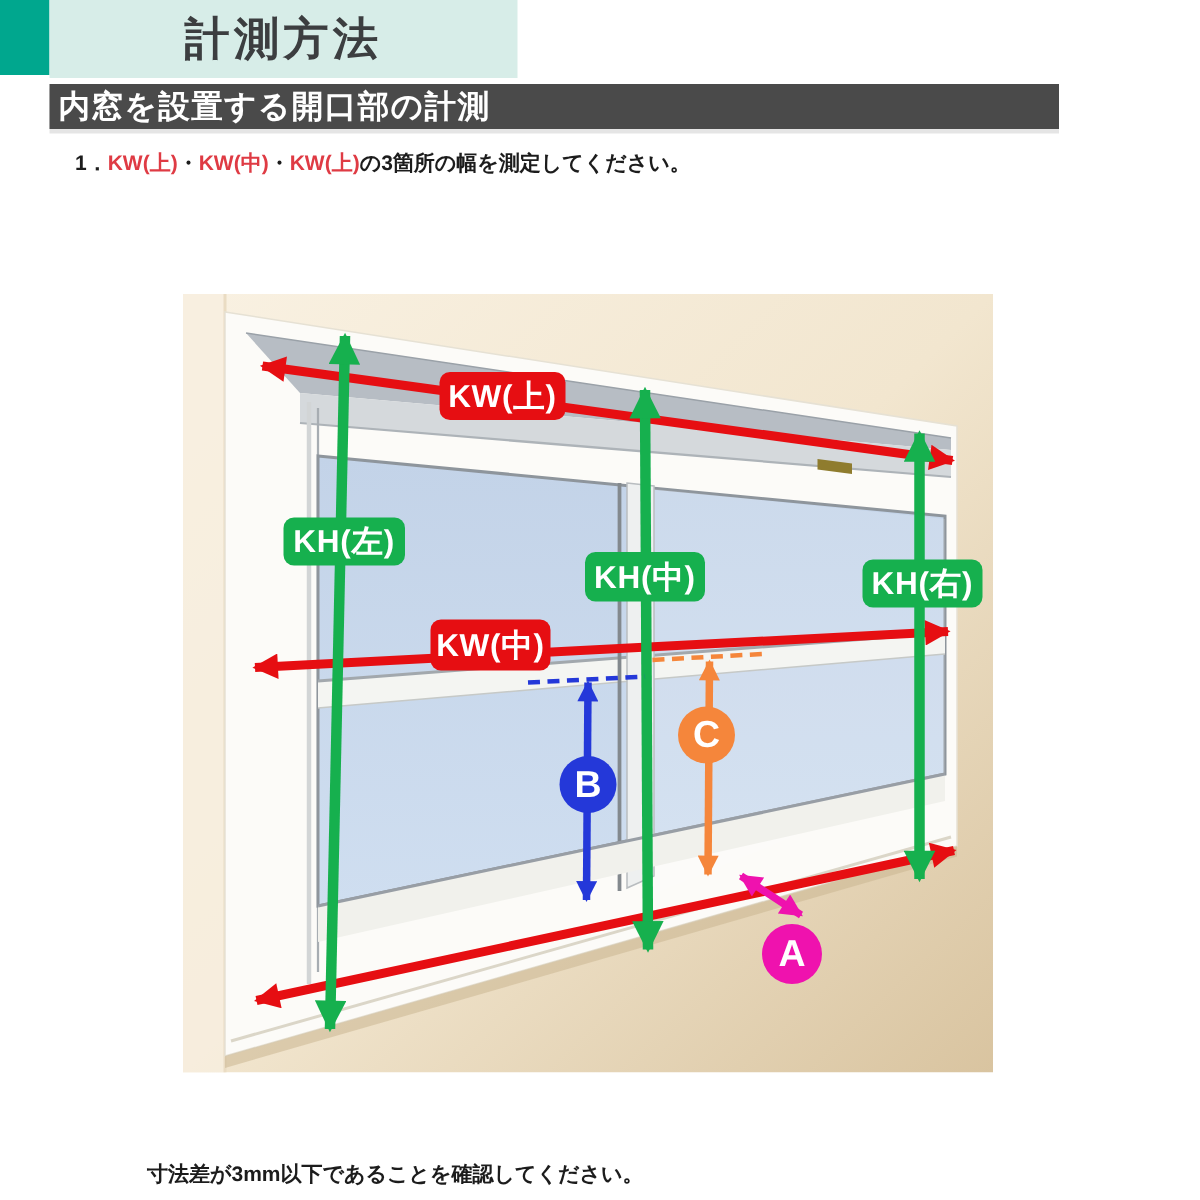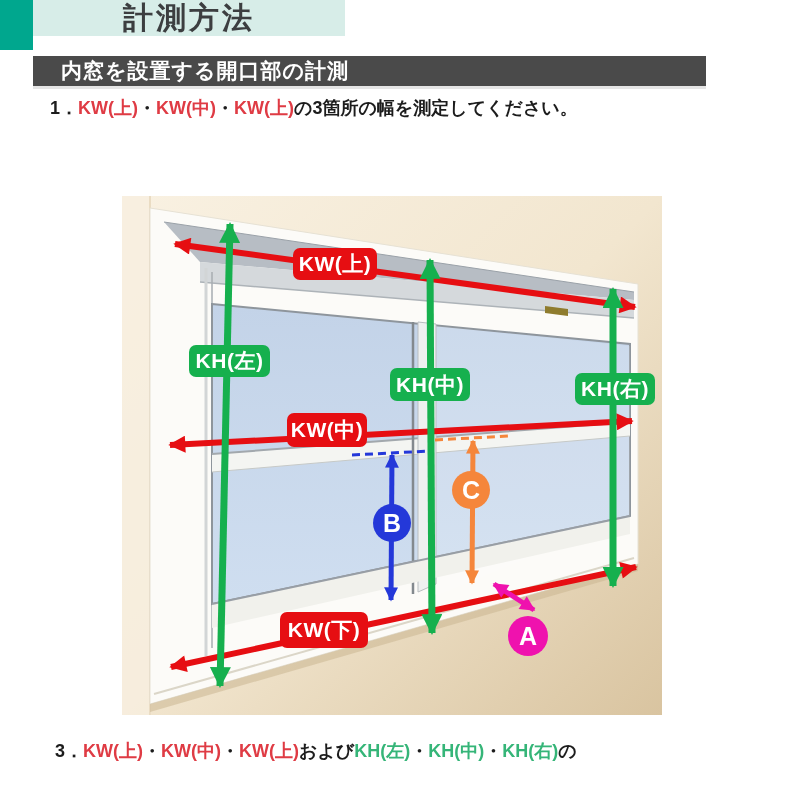--- a/index.html
+++ b/index.html
@@ -4,31 +4,31 @@
 <style>
   * { margin:0; padding:0; box-sizing:border-box; }
   html,body { background:#ffffff; }
   .page {
     position:relative; width:800px; height:800px; background:#ffffff;
     font-family:"Liberation Sans","DejaVu Sans",sans-serif; overflow:hidden;
   }
   
   .accent-square { position:absolute; left:0; top:0; width:33px; height:50px; background:#00a78e; }
   .title-band {
-    position:absolute; left:33px; top:0; width:312px; height:36px; background:#d7ede8;
+    position:absolute; left:33px; top:0; width:312px; height:52px; background:#d7ede8;
     display:flex; align-items:center; justify-content:center;
   }
   .title-band span { font-size:30px; font-weight:bold; color:#3c3e40; letter-spacing:3px; }
   .section-bar {
     position:absolute; left:33px; top:56px; width:673px; height:30px; background:#4a4a4a;
-    display:flex; align-items:center; padding-left:28px; box-shadow:0 3px 0 rgba(0,0,0,0.10);
+    display:flex; align-items:center; padding-left:6px; box-shadow:0 3px 0 rgba(0,0,0,0.10);
   }
   .section-bar span { color:#ffffff; font-size:21px; font-weight:bold; letter-spacing:1px; }
   
-  .line { position:absolute; font-size:18px; font-weight:600; color:#1c1c1c; line-height:26px; white-space:nowrap; }
+  .line { position:absolute; font-size:14px; font-weight:600; color:#1c1c1c; line-height:26px; white-space:nowrap; }
   .line .r { color:#df3b44; }
   .line .g { color:#35b578; }
   .l1  { left:50px; top:95px; }
   .l2  { left:50px; top:130px; }
   .l2b { left:88px; top:160px; }
   .l3  { left:55px; top:738px; }
   .l3b { left:98px; top:769px; }
   
   .photo { position:absolute; left:122px; top:196px; width:540px; height:519px; }
   .photo svg { position:absolute; left:0; top:0; }
@@ -137,23 +137,20 @@
       <line x1="351" y1="245" x2="350" y2="387" stroke="#f5863b" stroke-width="5" marker-start="url(#mo)" marker-end="url(#mo)"></line>
       <line x1="372" y1="388" x2="412" y2="414" stroke="#ef12ae" stroke-width="5" marker-start="url(#mm)" marker-end="url(#mm)"></line>
     </svg>
 
     <div class="tag red t-kwtop">
         <span>KW(上)</span>
       </div>
     <div class="tag red t-kwmid">
         <span>KW(中)</span>
       </div>
-    <div class="tag red t-kwbtm">
-        <span>KW(下)</span>
-      </div>
     <div class="tag green t-khleft">
         <span>KH(左)</span>
       </div>
     <div class="tag green t-khmid">
         <span>KH(中)</span>
       </div>
     <div class="tag green t-khright">
         <span>KH(右)</span>
       </div>
 
@@ -161,17 +158,17 @@
         <span>B</span>
       </div>
     <div class="dot dot-c">
         <span>C</span>
       </div>
     <div class="dot dot-a">
         <span>A</span>
       </div>
   </div>
 
-  <div class="line l3">
-    <span>3．</span><span class="r">KW(上)</span><span>・</span><span class="r">KW(中)</span><span>・</span><span class="r">KW(上)</span><span>および</span><span class="g">KH(左)</span><span>・</span><span class="g">KH(中)</span><span>・</span><span class="g">KH(右)</span><span>の</span>
+  <div class="line l3b">
+    <span>寸法差が3mm以下であることを確認してください。</span>
   </div>
 
 </div>
 
 </body></html>

